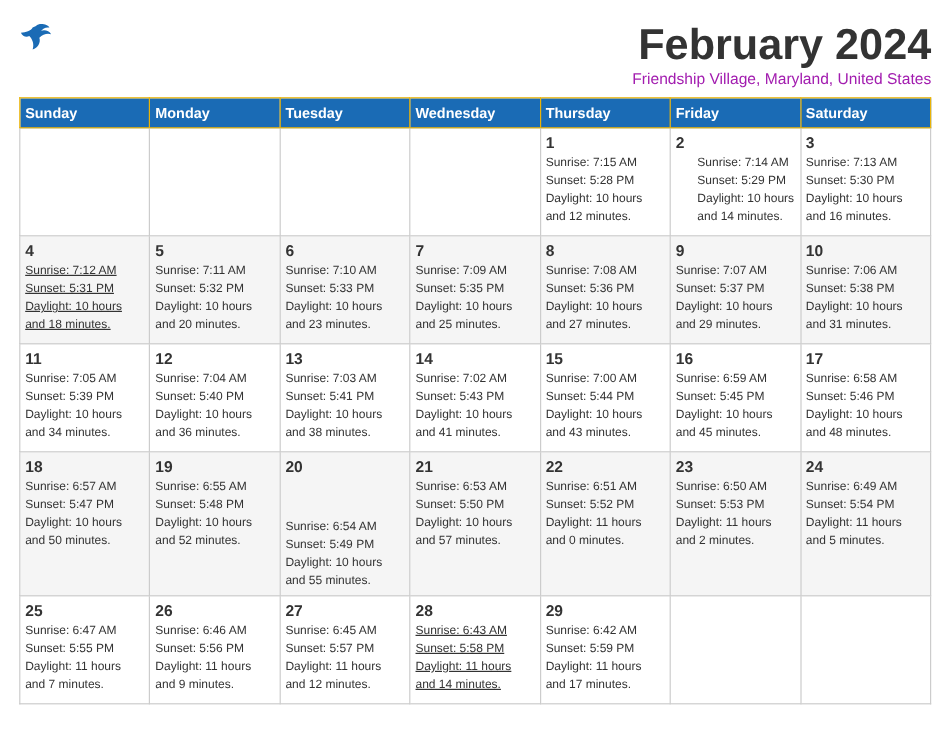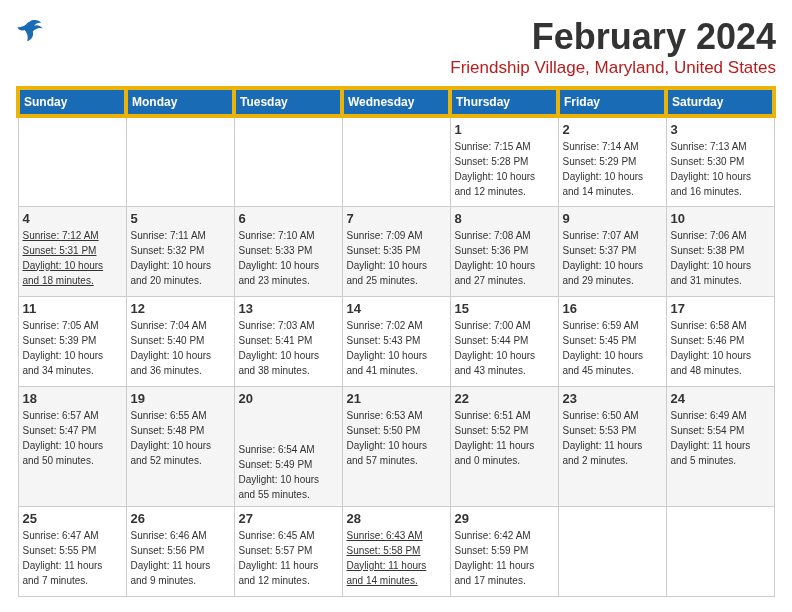--- a/index.html
+++ b/index.html
@@ -36,35 +36,35 @@
     }
     .title-block {
       text-align: right;
     }
     .calendar-title {
       font-size: 36px;
       font-weight: bold;
       color: #333;
     }
     .calendar-subtitle {
-      font-size: 17px;
-      color: #b91c1c;
+      font-size: 13px;
+      color: #a21caf;
     }
     table {
       width: 100%;
       border-collapse: collapse;
       table-layout: fixed;
     }
     thead tr th {
       background-color: #1a6bb5;
       color: #fff;
       font-size: 12px;
       padding: 5px 4px;
       text-align: left;
-      border: 4px solid #eab308;
+      border: 1px solid #eab308;
     }
     tbody tr td {
       vertical-align: top;
       border: 1px solid #ccc;
       padding: 4px 4px;
       font-size: 10.5px;
       color: #333;
       height: 90px;
       background: #fff;
     }
@@ -123,21 +123,21 @@
         <td class="empty-cell"></td>
         <td>
           <span class="day-number">1</span>
           <div class="day-info" style="white-space: pre-line;">Sunrise: 7:15 AM
 Sunset: 5:28 PM
 Daylight: 10 hours
 and 12 minutes.</div>
         </td>
         <td>
           <span class="day-number">2</span>
-          <div class="day-info" style="white-space: pre-line;">Sunrise: 7:14 AM
+          <div class="day-info" style="white-space: pre-line; margin-left: 18px;">Sunrise: 7:14 AM
 Sunset: 5:29 PM
 Daylight: 10 hours
 and 14 minutes.</div>
         </td>
         <td>
           <span class="day-number">3</span>
           <div class="day-info" style="white-space: pre-line;">Sunrise: 7:13 AM
 Sunset: 5:30 PM
 Daylight: 10 hours
 and 16 minutes.</div>

